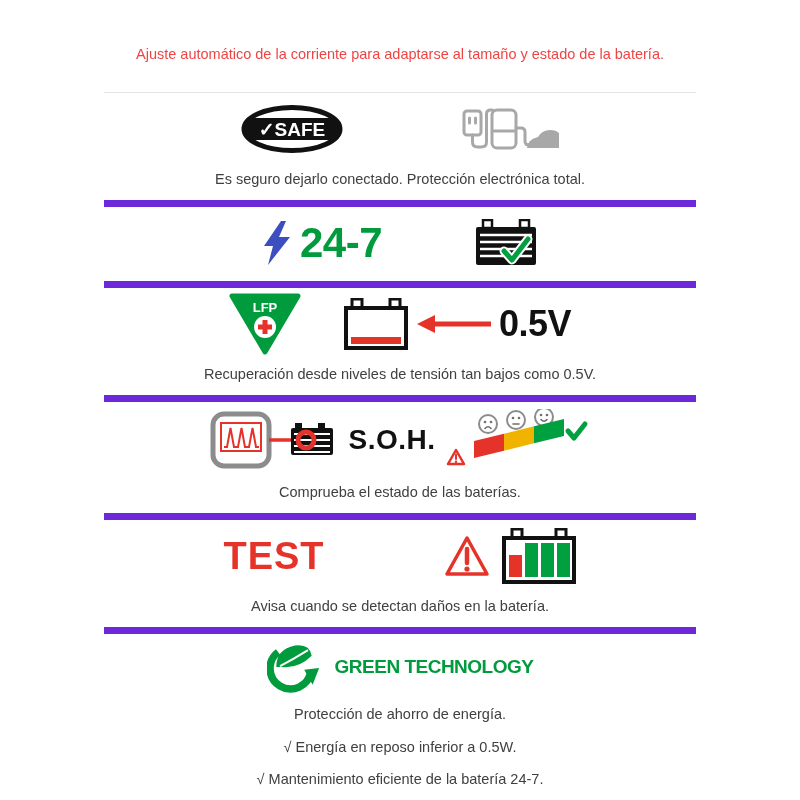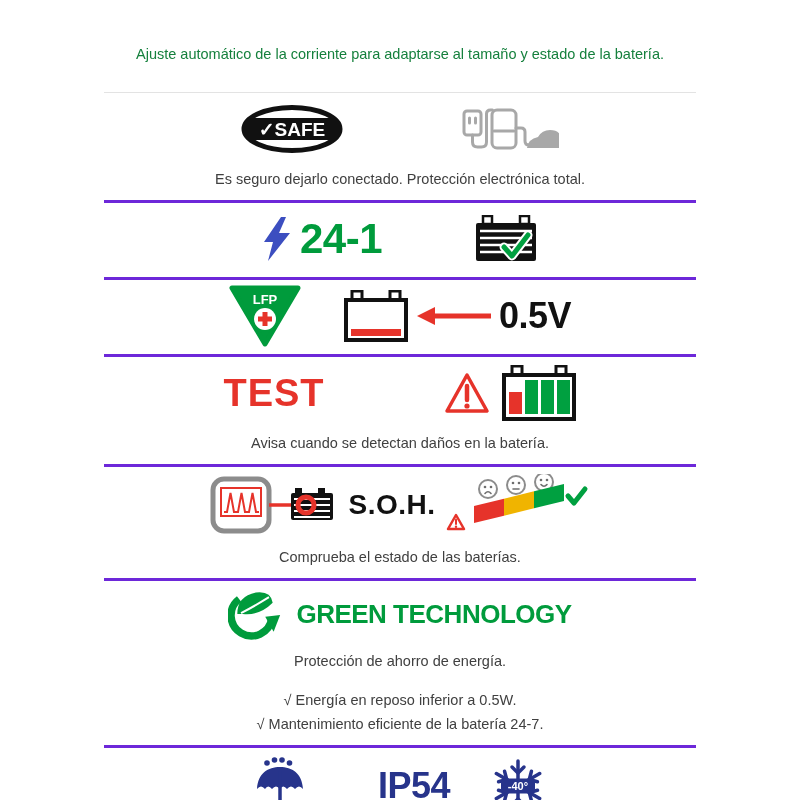--- a/index.html
+++ b/index.html
@@ -2,31 +2,31 @@
 <html><head>
 <meta charset="utf-8">
 <style>
   * { margin:0; padding:0; box-sizing:border-box; }
   html,body { background:#fff; }
   .page {
     width:800px; height:800px; background:#ffffff; overflow:hidden;
     font-family:"Liberation Sans", sans-serif; color:#404040;
   }
   .container { width:592px; margin:0 auto; }
-  .intro { padding:46px 0 30px; border-bottom:1px solid #e3e3e3; text-align:center; font-size:14.5px; color:#15803d; }
-  .section { padding:8px 0 10px; border-bottom:3px solid #6d28d9; }
+  .intro { padding:46px 0 30px; border-bottom:1px solid #e3e3e3; text-align:center; font-size:14.5px; color:#ef4444; }
+  .section { padding:8px 0 10px; border-bottom:7px solid #6d28d9; }
   .section.last { border-bottom:none; }
   .icon-row { height:56px; display:flex; align-items:center; justify-content:center; }
   .caption { margin-top:12px; text-align:center; font-size:14.5px; color:#404040; line-height:1.45; }
   .badge { font-weight:bold; letter-spacing:-0.5px; }
   .badge-green { color:#009b3c; font-size:42px; }
   .badge-black { color:#111; font-size:36px; }
   .badge-soh { color:#111; font-size:28px; letter-spacing:0.5px; }
   .badge-red { color:#e6332a; font-size:38px; letter-spacing:1px; }
-  .badge-gt { color:#009b3c; font-size:26px; letter-spacing:-0.5px; }
+  .badge-gt { color:#009b3c; font-size:19px; letter-spacing:-0.5px; }
   .badge-navy { color:#27348b; font-size:36px; }
   .grp { display:flex; align-items:center; }
   svg { display:block; }
   svg text { font-family:"Liberation Sans", sans-serif; }
 </style>
 </head>
 <body>
 
 <div class="page">
   <div class="container">
@@ -55,21 +55,21 @@
       </div>
       <div class="caption">Es seguro dejarlo conectado. Protección electrónica total.</div>
     </div>
 
     <div class="section">
       <div class="icon-row" style="gap:92px;">
         <div class="grp" style="gap:8px;">
           <svg width="30" height="46" viewBox="0 0 30 46">
             <path d="M19,1 L2,26 h9 L6,45 L28,17 h-11 L24,1 Z" fill="#3c4ec0"></path>
           </svg>
-          <span class="badge badge-green">24-1</span>
+          <span class="badge badge-green">24-7</span>
         </div>
         <svg width="64" height="48" viewBox="0 0 64 48">
           <rect x="9" y="1" width="9" height="8" fill="#fff" stroke="#111" stroke-width="2.5"></rect>
           <rect x="46" y="1" width="9" height="8" fill="#fff" stroke="#111" stroke-width="2.5"></rect>
           <rect x="2" y="8" width="60" height="38" rx="2" fill="#111"></rect>
           <g stroke="#fff" stroke-width="2.5">
             <line x1="6" y1="16" x2="58" y2="16"></line>
             <line x1="6" y1="23" x2="58" y2="23"></line>
             <line x1="6" y1="30" x2="58" y2="30"></line>
             <line x1="6" y1="37" x2="58" y2="37"></line>
@@ -95,43 +95,21 @@
             <rect x="3" y="10" width="60" height="40" fill="#fff" stroke="#111" stroke-width="4"></rect>
             <rect x="8" y="39" width="50" height="7" fill="#e6332a"></rect>
           </svg>
           <svg width="78" height="22" viewBox="0 0 78 22">
             <line x1="76" y1="11" x2="18" y2="11" stroke="#e6332a" stroke-width="5"></line>
             <path d="M2,11 L20,2 V20 Z" fill="#e6332a"></path>
           </svg>
           <span class="badge badge-black">0.5V</span>
         </div>
       </div>
-    </div>
-
-    <div class="section">
-      <div class="icon-row" style="gap:118px;">
-        <span class="badge badge-red">TEST</span>
-        <div class="grp" style="gap:10px;">
-          <svg width="48" height="44" viewBox="0 0 48 44">
-            <path d="M24,4 L44,40 H4 Z" fill="#fff" stroke="#e6332a" stroke-width="3.5" stroke-linejoin="round"></path>
-            <line x1="24" y1="15" x2="24" y2="29" stroke="#e6332a" stroke-width="4.5" stroke-linecap="round"></line>
-            <circle cx="24" cy="35" r="2.6" fill="#e6332a"></circle>
-          </svg>
-          <svg width="76" height="56" viewBox="0 0 76 56">
-            <rect x="11" y="1" width="10" height="9" fill="#fff" stroke="#111" stroke-width="3"></rect>
-            <rect x="55" y="1" width="10" height="9" fill="#fff" stroke="#111" stroke-width="3"></rect>
-            <rect x="3" y="10" width="70" height="44" fill="#fff" stroke="#111" stroke-width="4"></rect>
-            <rect x="8" y="27" width="13" height="22" fill="#e6332a"></rect>
-            <rect x="24" y="15" width="13" height="34" fill="#00a040"></rect>
-            <rect x="40" y="15" width="13" height="34" fill="#00a040"></rect>
-            <rect x="56" y="15" width="13" height="34" fill="#00a040"></rect>
-          </svg>
-        </div>
-      </div>
-      <div class="caption">Avisa cuando se detectan daños en la batería.</div>
+      <div class="caption">Recuperación desde niveles de tensión tan bajos como 0.5V.</div>
     </div>
 
     <div class="section">
       <div class="icon-row" style="height:60px;">
         <svg width="126" height="58" viewBox="0 0 126 58">
           <rect x="3" y="3" width="56" height="52" rx="11" fill="#fff" stroke="#8c8c8c" stroke-width="5"></rect>
           <rect x="11" y="12" width="40" height="28" fill="none" stroke="#e6332a" stroke-width="2"></rect>
           <path d="M14,36 h3 l3.5,-19 l3.5,19 h4 l3.5,-19 l3.5,19 h4 l3.5,-19 l3.5,19 h3" fill="none" stroke="#e6332a" stroke-width="2"></path>
           <line x1="59" y1="29" x2="86" y2="29" stroke="#e6332a" stroke-width="3.5"></line>
           <rect x="85" y="12" width="7" height="6" fill="#111"></rect>
@@ -171,32 +149,55 @@
           <path d="M124,22 l6,7 l11,-14" fill="none" stroke="#00a040" stroke-width="5" stroke-linecap="round" stroke-linejoin="round"></path>
           <path d="M12,41 L20,55 H4 Z" fill="none" stroke="#e6332a" stroke-width="2.5" stroke-linejoin="round"></path>
           <line x1="12" y1="45.5" x2="12" y2="50" stroke="#e6332a" stroke-width="2" stroke-linecap="round"></line>
           <circle cx="12" cy="52.8" r="1.2" fill="#e6332a"></circle>
         </svg>
       </div>
       <div class="caption">Comprueba el estado de las baterías.</div>
     </div>
 
     <div class="section">
+      <div class="icon-row" style="gap:118px;">
+        <span class="badge badge-red">TEST</span>
+        <div class="grp" style="gap:10px;">
+          <svg width="48" height="44" viewBox="0 0 48 44">
+            <path d="M24,4 L44,40 H4 Z" fill="#fff" stroke="#e6332a" stroke-width="3.5" stroke-linejoin="round"></path>
+            <line x1="24" y1="15" x2="24" y2="29" stroke="#e6332a" stroke-width="4.5" stroke-linecap="round"></line>
+            <circle cx="24" cy="35" r="2.6" fill="#e6332a"></circle>
+          </svg>
+          <svg width="76" height="56" viewBox="0 0 76 56">
+            <rect x="11" y="1" width="10" height="9" fill="#fff" stroke="#111" stroke-width="3"></rect>
+            <rect x="55" y="1" width="10" height="9" fill="#fff" stroke="#111" stroke-width="3"></rect>
+            <rect x="3" y="10" width="70" height="44" fill="#fff" stroke="#111" stroke-width="4"></rect>
+            <rect x="8" y="27" width="13" height="22" fill="#e6332a"></rect>
+            <rect x="24" y="15" width="13" height="34" fill="#00a040"></rect>
+            <rect x="40" y="15" width="13" height="34" fill="#00a040"></rect>
+            <rect x="56" y="15" width="13" height="34" fill="#00a040"></rect>
+          </svg>
+        </div>
+      </div>
+      <div class="caption">Avisa cuando se detectan daños en la batería.</div>
+    </div>
+
+    <div class="section">
       <div class="icon-row" style="height:50px; gap:14px;">
         <svg width="54" height="54" viewBox="0 0 58 56">
           <path d="M12,12 A22,22 0 1 0 47,33" fill="none" stroke="#009b3c" stroke-width="8"></path>
           <polygon points="40,31 56,29 49,47" fill="#009b3c"></polygon>
           <path d="M10,28 Q10,9 30,5 Q46,3 48,16 Q34,30 16,28 Z" fill="#009b3c"></path>
           <path d="M14,27 Q28,20 44,10" fill="none" stroke="#fff" stroke-width="2.2"></path>
         </svg>
         <span class="badge badge-gt">GREEN TECHNOLOGY</span>
       </div>
       <div class="caption">Protección de ahorro de energía.</div>
-      <div class="caption" style="margin-top:18px;">√ Energía en reposo inferior a 0.5W.</div>
-      <div class="caption" style="margin-top:3px;">√ Mantenimiento eficiente de la batería 24-7.</div>
+      <div class="caption" style="margin-top:12px;">√ Energía en reposo inferior a 0.5W.</div>
+      <div class="caption" style="margin-top:11px;">√ Mantenimiento eficiente de la batería 24-7.</div>
     </div>
 
     <div class="section last">
       <div class="icon-row" style="height:60px;">
         <svg width="52" height="58" viewBox="0 0 52 58">
           <g fill="#27348b">
             <circle cx="13" cy="6" r="2.8"></circle>
             <circle cx="20.5" cy="3" r="2.8"></circle>
             <circle cx="28" cy="3" r="2.8"></circle>
             <circle cx="35.5" cy="6" r="2.8"></circle>

